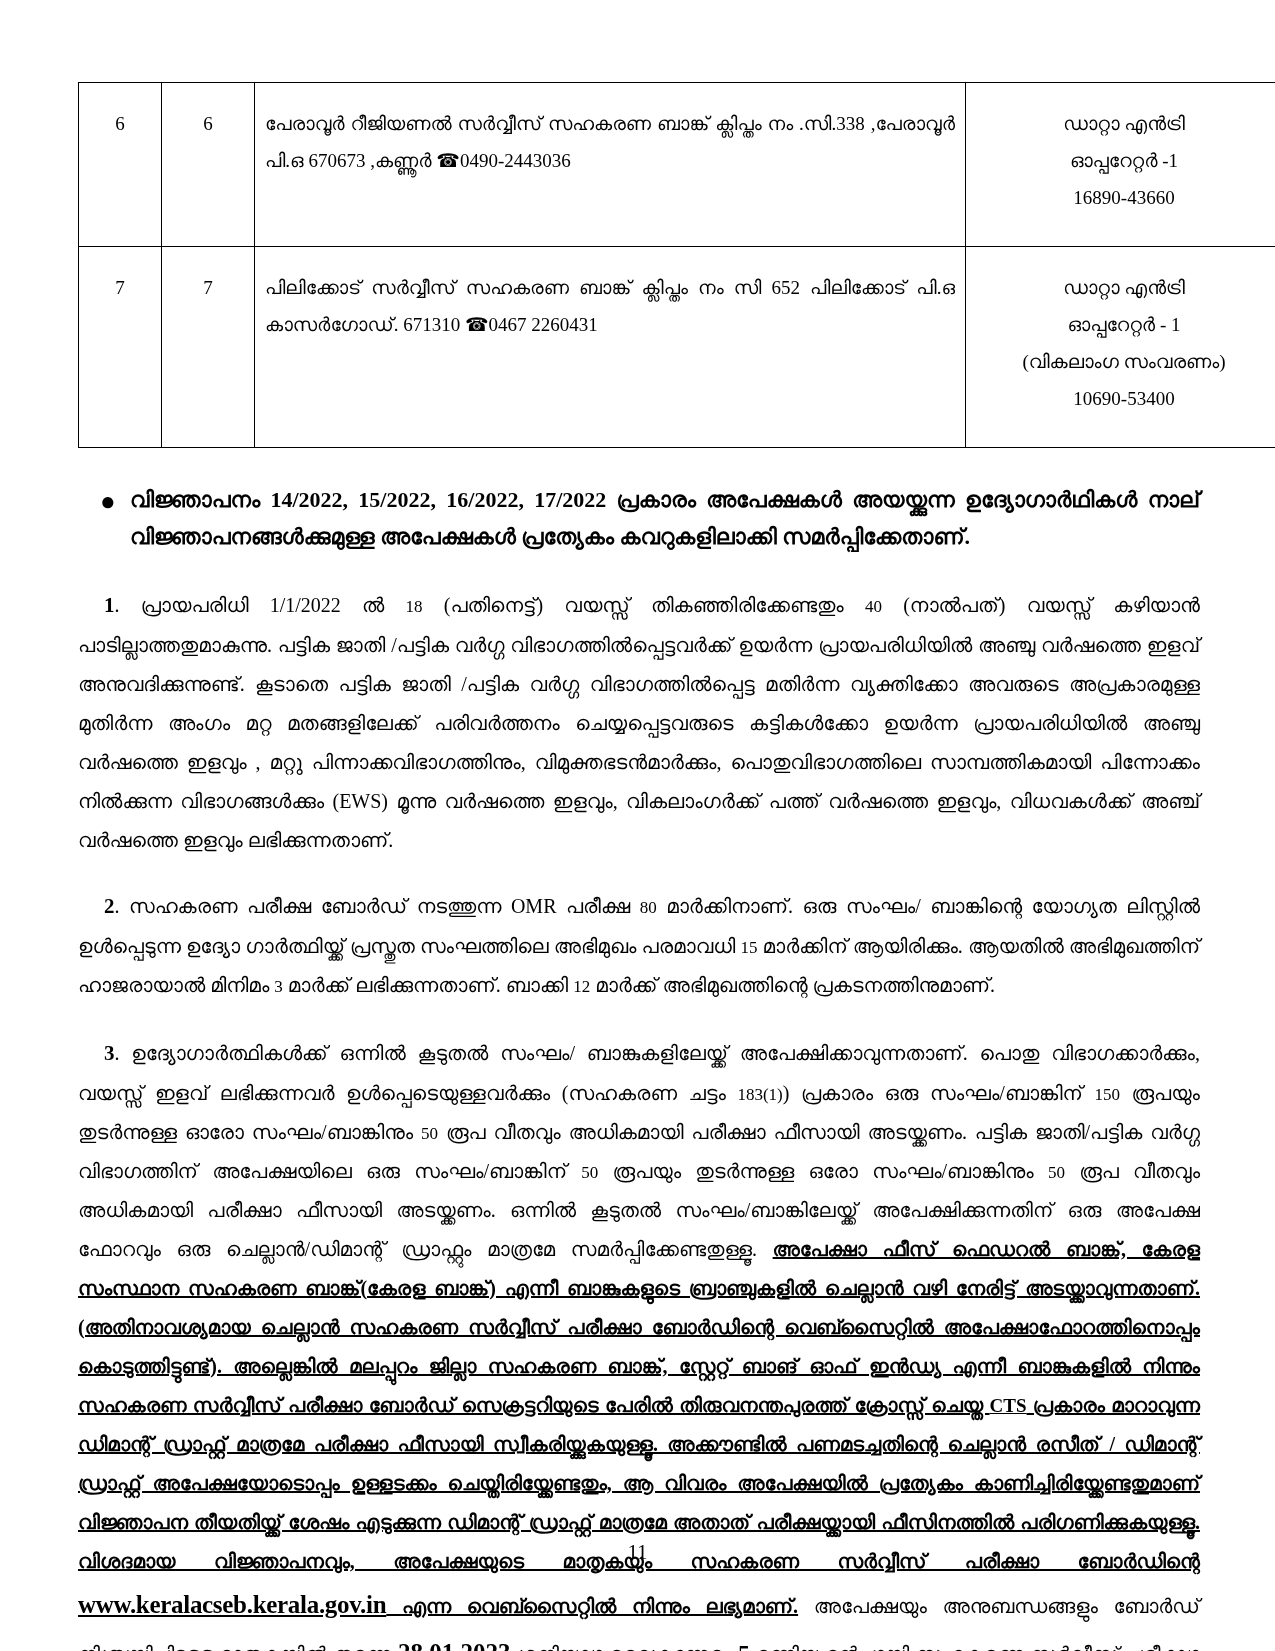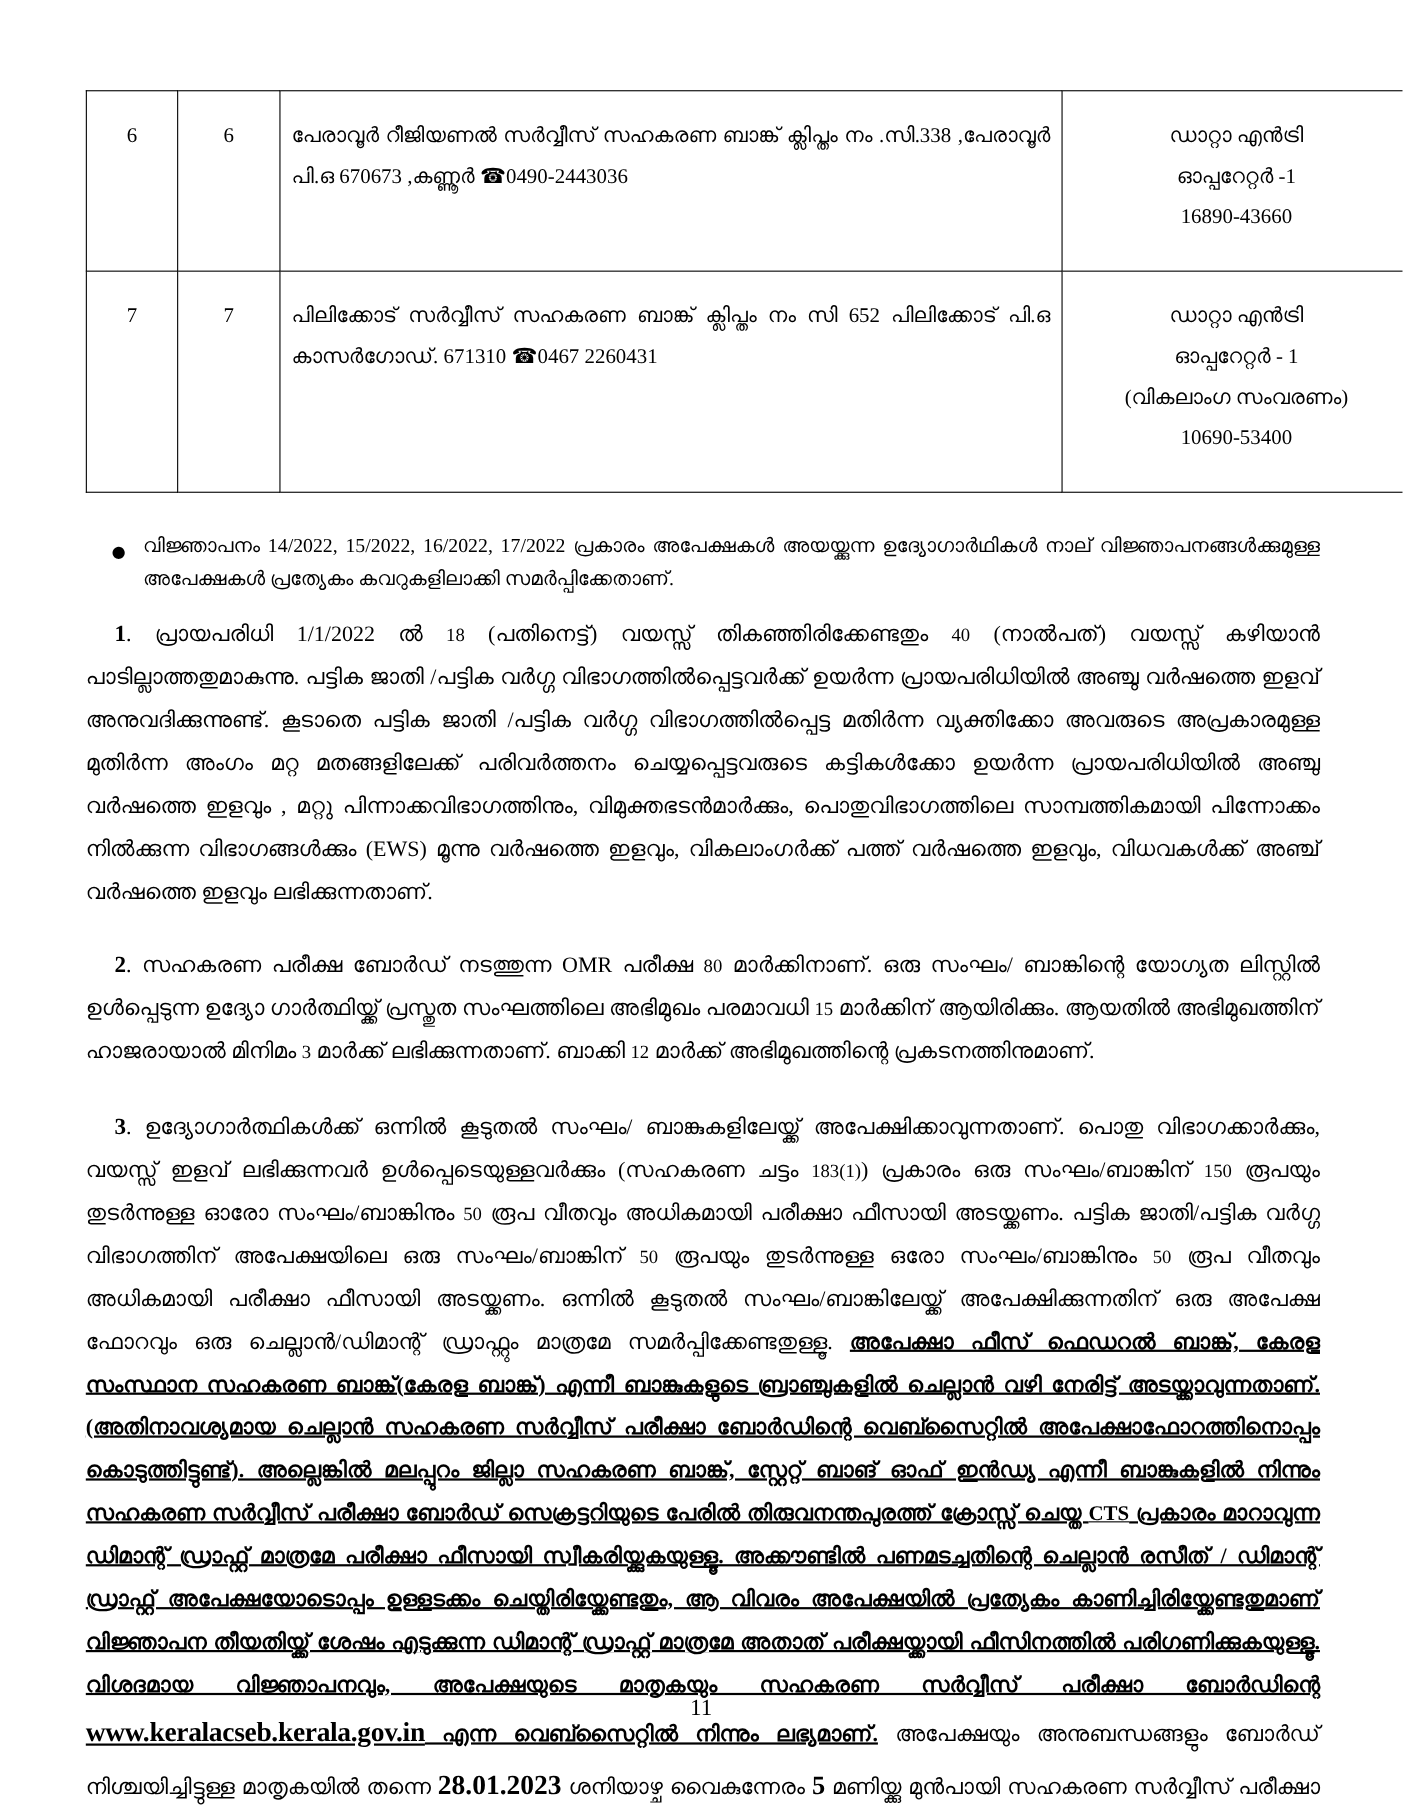--- a/index.html
+++ b/index.html
@@ -55,37 +55,37 @@
   }
   .bullet-dot {
     flex: 0 0 auto;
     width: 30px;
     font-size: 26px;
     line-height: 1.35;
     padding-top: 2px;
   }
   .bullet-text {
     flex: 1 1 auto;
-    font-size: 18px;
+    font-size: 22px;
     line-height: 1.65;
-    font-weight: normal;
+    font-weight: bold;
     text-align: justify;
     text-align-last: left;
   }
 
   
   p.para {
     font-size: 20px;
     line-height: 1.95;
     text-align: justify;
     text-align-last: left;
     margin: 26px 0 0 0;
     text-indent: 26px;
   }
-  p.para.p1 { margin-top: 14px; }
+  p.para.p1 { margin-top: 30px; }
   p.para.p3 { margin-top: 28px; }
 
   .num { font-weight: bold; font-size: 21px; }
   .sm  { font-size: 17px; }
   .ul  { text-decoration: underline; }
   .bold-ul { font-weight: bold; text-decoration: underline; font-family: Liberation Serif, serif; }
   .site {
     font-weight: bold;
     font-size: 25px;
     text-decoration: underline;

